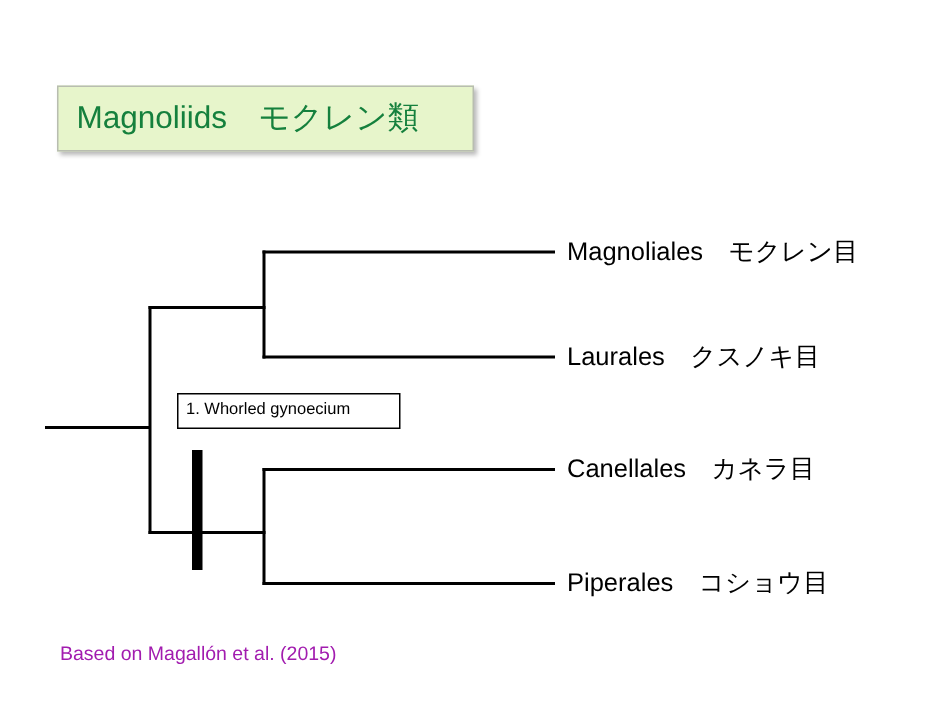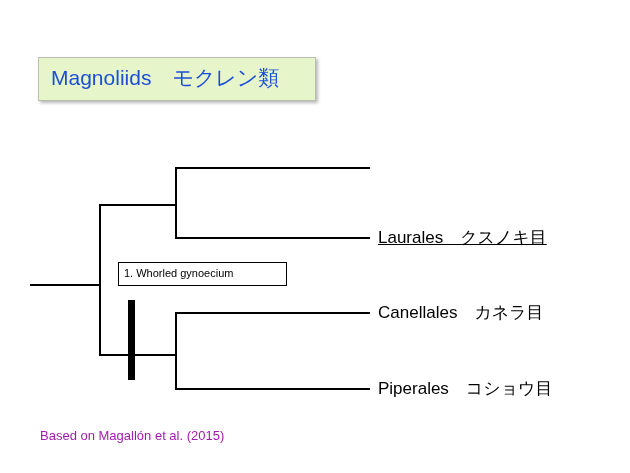--- a/index.html
+++ b/index.html
@@ -18,21 +18,21 @@
   .title-box {
     position: absolute;
     left: 38px;
     top: 57px;
     min-width: 278px;
     background: #e7f5cb;
     border: 1px solid #b8bdb0;
     box-shadow: 2px 2px 3px rgba(0,0,0,0.28);
     padding: 6px 16px 8px 12px;
     font-size: 21px;
-    color: #1d4ed8;
+    color: #15803d;
     white-space: nowrap;
   }
 
   
   .line { position: absolute; background: #000000; }
   .root-line            { left: 30px;  top: 284px; width: 70px;  height: 2px; }
   .trunk-line           { left: 99px;  top: 204px; width: 2px;   height: 152px; }
   .upper-branch-h       { left: 99px;  top: 204px; width: 78px;  height: 2px; }
   .upper-clade-v        { left: 175px; top: 167px; width: 2px;   height: 72px; }
   .branch-magnoliales   { left: 175px; top: 167px; width: 195px; height: 2px; }
@@ -45,30 +45,30 @@
   
   .taxon {
     position: absolute;
     left: 378px;
     font-size: 17px;
     line-height: 20px;
     color: #000000;
     white-space: nowrap;
   }
   .taxon-magnoliales { top: 158px; }
-  .taxon-laurales    { top: 228px; text-decoration: underline; }
+  .taxon-laurales    { top: 228px; }
   .taxon-canellales  { top: 303px; }
   .taxon-piperales   { top: 379px; }
 
   
   .annotation-box {
     position: absolute;
     left: 118px;
     top: 262px;
-    width: 169px;
+    width: 149px;
     background: #ffffff;
     border: 1px solid #000000;
     padding: 3px 5px 4px 5px;
     font-size: 11px;
     line-height: 1.4;
     color: #000000;
     white-space: nowrap;
   }
 
   
@@ -111,20 +111,21 @@
     <div class="line lower-clade-v"></div>
     <div class="line branch-canellales"></div>
     <div class="line branch-piperales"></div>
     <div class="synapomorphy-bar"></div>
   </div>
 
   <div class="annotation-box">
     <div>1.  Whorled gynoecium</div>
   </div>
 
+  <div class="taxon taxon-magnoliales">Magnoliales　モクレン目</div>
 
   <div class="taxon taxon-laurales">Laurales　クスノキ目</div>
 
   <div class="taxon taxon-piperales">Piperales　コショウ目</div>
 
   <div class="taxon taxon-canellales">Canellales　カネラ目</div>
 
   <div class="citation">Based on Magallón et al. (2015)</div>
 
 </div>

